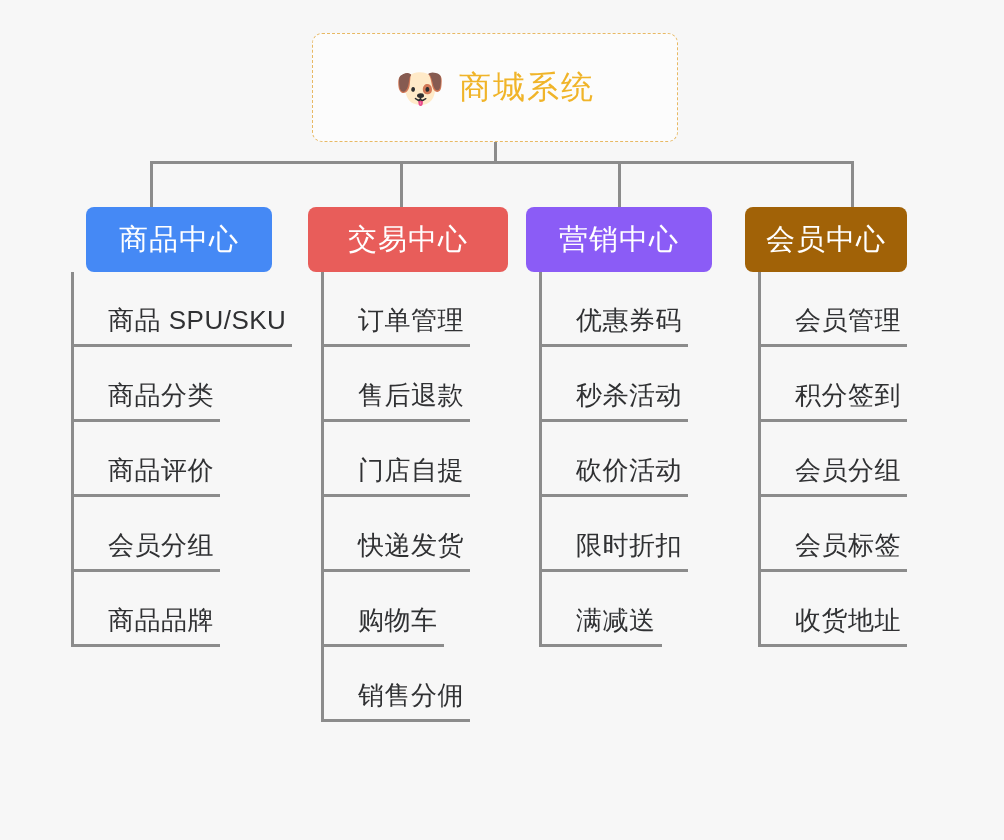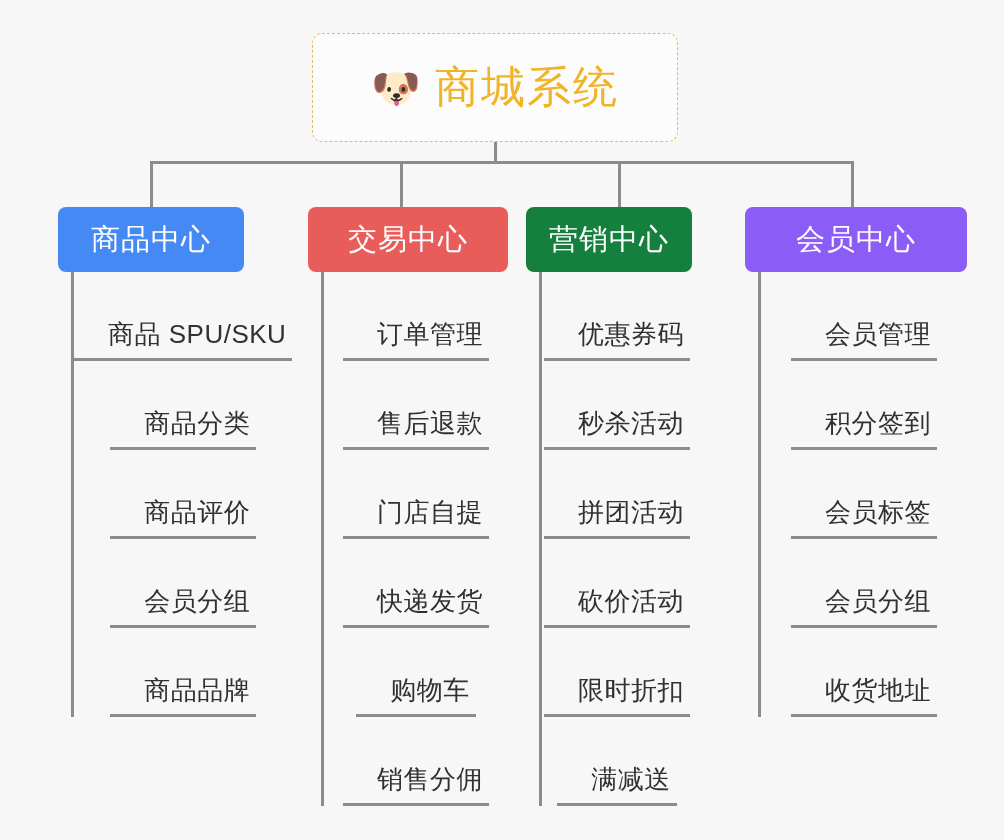--- a/index.html
+++ b/index.html
@@ -35,21 +35,21 @@
     align-items: center;
     justify-content: center;
     gap: 14px;
   }
   .root-emoji {
     font-size: 40px;
     line-height: 1;
     display: block;
   }
   .root-title {
-    font-size: 44px;
+    font-size: 32px;
     color: #f0b429;
     letter-spacing: 2px;
     white-space: nowrap;
     text-align: center;
   }
 
   
   .conn {
     position: absolute;
     background: #8c8c8c;
@@ -91,38 +91,37 @@
     height: 65px;
     border-radius: 8px;
     display: flex;
     align-items: center;
     justify-content: center;
     color: #ffffff;
     font-size: 29px;
     letter-spacing: 1px;
     white-space: nowrap;
   }
-  .column.c1 .cat-header { width: 186px; background: #4589f5; }
+  .column.c1 .cat-header { width: 186px; background: #4589f5; margin-left: 28px; }
   .column.c2 .cat-header { width: 200px; background: #e85d5a; }
-  .column.c3 .cat-header { width: 166px; background: #15803d; font-family: Liberation Mono, monospace; }
-  .column.c4 .cat-header { width: 222px; background: #8b5cf6; }
+  .column.c3 .cat-header { width: 186px; background: #8b5cf6; font-family: Liberation Mono, monospace; }
+  .column.c4 .cat-header { width: 162px; background: #a16207; }
 
   
   .leaf-list {
     position: relative;
     margin-left: 13px;
     border-left: 3px solid #8c8c8c;
     padding-top: 0;
   }
   .leaf-item {
     position: relative;
-    height: 89px;
+    height: 75px;
     display: flex;
     align-items: flex-end;
-    justify-content: center;
   }
   .leaf-underline {
     display: inline-block;
     border-bottom: 3px solid #8c8c8c;
     padding: 0 0 6px 0;
   }
   .leaf-label {
     display: inline-block;
     padding: 0 6px 0 34px;
     font-size: 26px;
@@ -196,23 +195,20 @@
   <div class="column c3">
     <div class="cat-header">营销中心</div>
     <div class="leaf-list">
       <div class="leaf-item">
           <span class="leaf-underline"><span class="leaf-label">优惠券码</span></span>
         </div>
       <div class="leaf-item">
           <span class="leaf-underline"><span class="leaf-label">秒杀活动</span></span>
         </div>
       <div class="leaf-item">
-          <span class="leaf-underline"><span class="leaf-label">拼团活动</span></span>
-        </div>
-      <div class="leaf-item">
           <span class="leaf-underline"><span class="leaf-label">砍价活动</span></span>
         </div>
       <div class="leaf-item">
           <span class="leaf-underline"><span class="leaf-label">限时折扣</span></span>
         </div>
       <div class="leaf-item">
           <span class="leaf-underline"><span class="leaf-label">满减送</span></span>
         </div>
     </div>
   </div>
@@ -220,24 +216,24 @@
   <div class="column c4">
     <div class="cat-header">会员中心</div>
     <div class="leaf-list">
       <div class="leaf-item">
           <span class="leaf-underline"><span class="leaf-label">会员管理</span></span>
         </div>
       <div class="leaf-item">
           <span class="leaf-underline"><span class="leaf-label">积分签到</span></span>
         </div>
       <div class="leaf-item">
+          <span class="leaf-underline"><span class="leaf-label">会员分组</span></span>
+        </div>
+      <div class="leaf-item">
           <span class="leaf-underline"><span class="leaf-label">会员标签</span></span>
         </div>
       <div class="leaf-item">
-          <span class="leaf-underline"><span class="leaf-label">会员分组</span></span>
-        </div>
-      <div class="leaf-item">
           <span class="leaf-underline"><span class="leaf-label">收货地址</span></span>
         </div>
     </div>
   </div>
 
 </div>
 
 </body></html>

